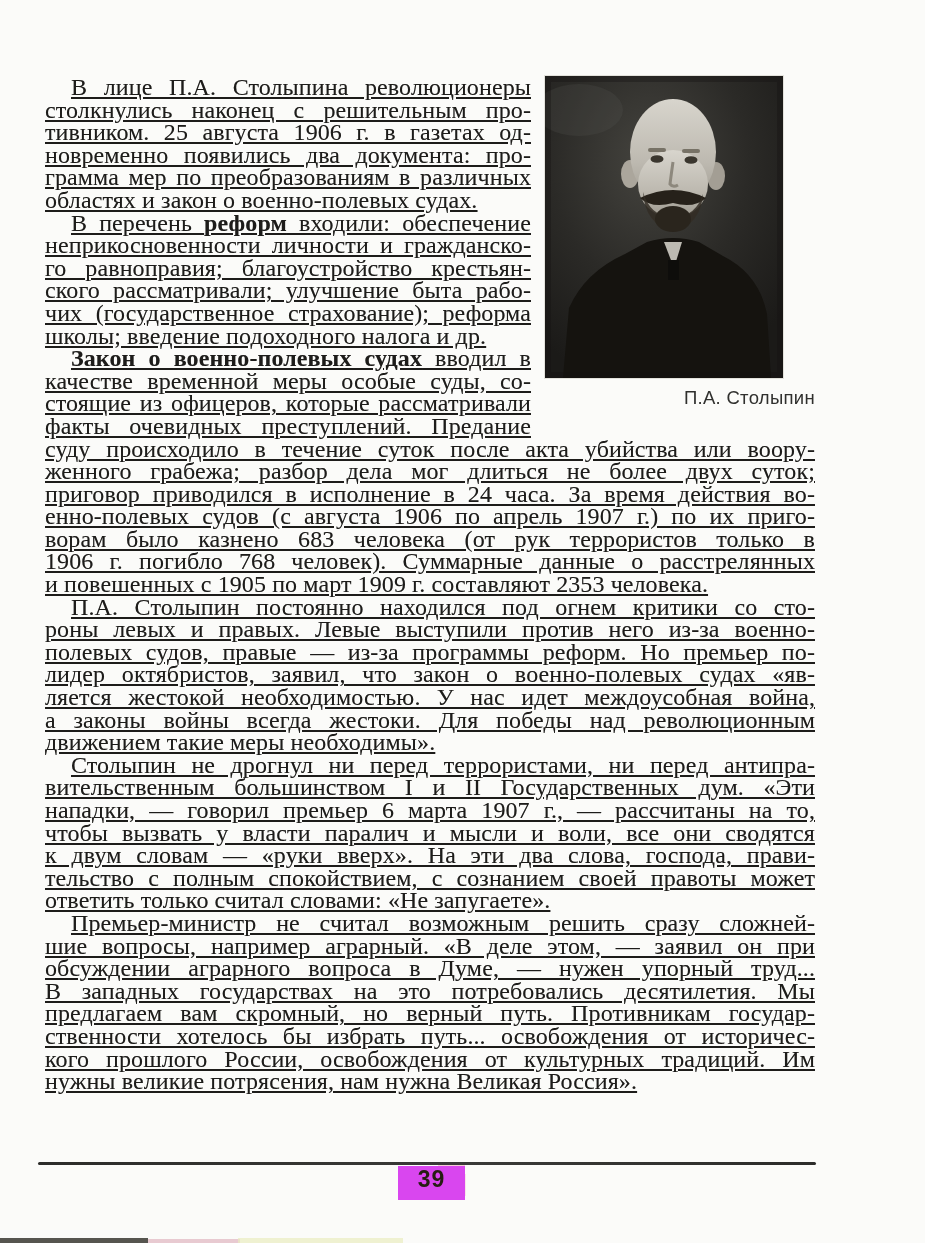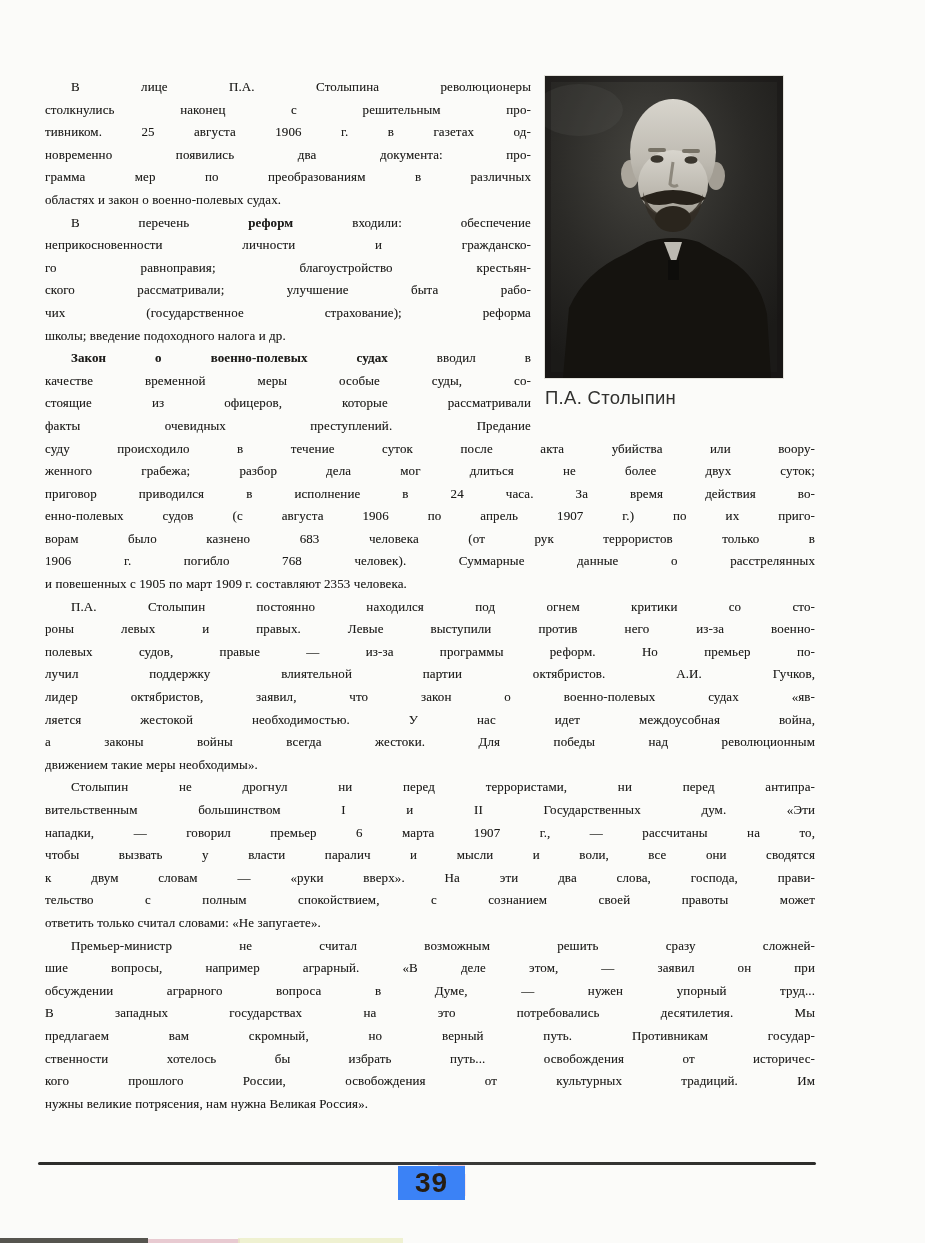--- a/index.html
+++ b/index.html
@@ -13,60 +13,61 @@
   }
   .content{
     position:absolute;
     left:45px;top:76px;width:770px;
   }
   
   .portrait-figure{
     float:right;
     width:270px;
     margin:0 0 18px 14px;
+    text-align:right;
   }
   .photo-frame{
     width:238px;height:302px;
     background:#22211e;
     box-shadow:0 0 0 1px #e3e2dc;
   }
   .photo-frame svg{display:block;width:238px;height:302px;}
   .photo-caption{
     margin-top:8px;height:24px;
     font-family:"Liberation Sans","DejaVu Sans",sans-serif;
     font-size:18.5px;line-height:24px;
     color:#30302e;
     letter-spacing:.3px;
   }
   
-  .text-block{font-size:13px;line-height:22.6px;letter-spacing:.1px;}
+  .text-block{font-size:24px;line-height:22.6px;letter-spacing:.1px;text-decoration:underline;}
   .paragraph{margin:0;}
   .line{
     text-align:justify;
     text-align-last:justify;
     white-space:normal;
     text-shadow:0 0 .5px rgba(20,20,20,.35);
   }
   .line.first{text-indent:26px;}
   .line.last{text-align-last:left;}
   .line b{font-weight:bold;}
   
   .footer-rule{
     position:absolute;left:38px;top:1162px;
     width:778px;height:3px;
     background:linear-gradient(90deg,#2c2c2a 0%,#3a3a38 55%,#2c2c2a 100%);
     border-radius:2px;
   }
   .page-badge{
     position:absolute;left:398px;top:1166px;
     width:67px;height:34px;
-    background:#3b82f6;
-    display:flex;align-items:center;justify-content:center;
+    background:#d946ef;
+    display:flex;align-items:flex-start;justify-content:center;
     font-family:"Liberation Sans","DejaVu Sans",sans-serif;
-    font-weight:bold;font-size:28px;color:#261d12;
+    font-weight:bold;font-size:23px;color:#261d12;
     letter-spacing:1px;
   }
   .badge-smudge{
     position:absolute;left:438px;top:1165px;
     width:27px;height:9px;
     background:#f4c3d2;opacity:.85;
   }
   .badge-smudge2{
     position:absolute;left:455px;top:1174px;
     width:11px;height:22px;
@@ -167,21 +168,20 @@
           <div class="line">приговор приводился в исполнение в 24 часа. За время действия во-</div>
           <div class="line">енно-полевых судов (с августа 1906 по апрель 1907 г.) по их приго-</div>
           <div class="line">ворам было казнено 683 человека (от рук террористов только в</div>
           <div class="line">1906 г. погибло 768 человек). Суммарные данные о расстрелянных</div>
           <div class="line last">и повешенных с 1905 по март 1909 г. составляют 2353 человека.</div>
         </div>
         <div class="paragraph">
           <div class="line first">П.А. Столыпин постоянно находился под огнем критики со сто-</div>
           <div class="line">роны левых и правых. Левые выступили против него из-за военно-</div>
           <div class="line">полевых судов, правые — из-за программы реформ. Но премьер по-</div>
-          <div class="line">лучил поддержку влиятельной партии октябристов. А.И. Гучков,</div>
           <div class="line">лидер октябристов, заявил, что закон о военно-полевых судах «яв-</div>
           <div class="line">ляется жестокой необходимостью. У нас идет междоусобная война,</div>
           <div class="line">а законы войны всегда жестоки. Для победы над революционным</div>
           <div class="line last">движением такие меры необходимы».</div>
         </div>
         <div class="paragraph">
           <div class="line first">Столыпин не дрогнул ни перед террористами, ни перед антипра-</div>
           <div class="line">вительственным большинством I и II Государственных дум. «Эти</div>
           <div class="line">нападки, — говорил премьер 6 марта 1907 г., — рассчитаны на то,</div>
           <div class="line">чтобы вызвать у власти паралич и мысли и воли, все они сводятся</div>

